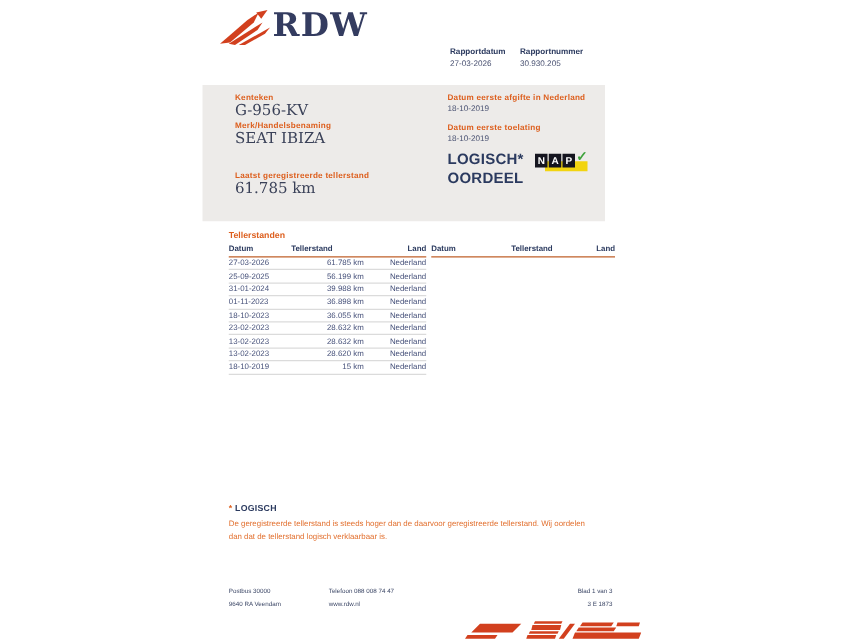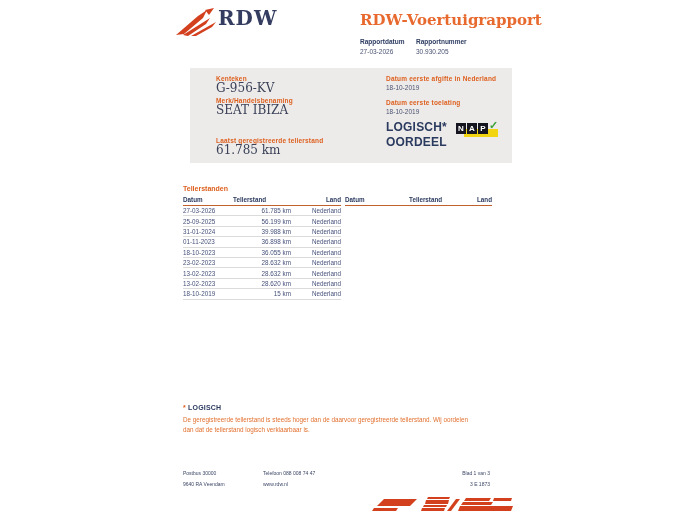--- a/index.html
+++ b/index.html
@@ -5,35 +5,35 @@
   * { margin:0; padding:0; box-sizing:border-box; }
   html,body { background:#ffffff; }
   .page {
     position:relative; width:685px; height:514px; background:#ffffff;
     font-family:"Liberation Sans", sans-serif; overflow:hidden;
   }
   
   .logo-flag { position:absolute; left:176px; top:8px; }
   .wordmark {
     position:absolute; left:218px; top:6px;
-    font-family:"DejaVu Serif", serif; font-weight:600; font-size:20px;
+    font-family:"DejaVu Serif", serif; font-weight:600; font-size:26px;
     color:#343C60; letter-spacing:1px;
   }
   .report-title {
     position:absolute; left:360px; top:11px;
     font-family:"DejaVu Serif", serif; font-weight:bold; font-size:15px;
     color:#E8692D;
   }
   .head-fields { position:absolute; left:360px; top:38px; display:flex; gap:14px; }
   .head-field .hf-label { display:block; font-size:6.5px; font-weight:bold; color:#2B3A5F; }
   .head-field .hf-value { display:block; font-size:6.5px; color:#4A5272; margin-top:3px; }
   .head-field:first-child { width:42px; }
 
   
-  .summary-box { position:absolute; left:162px; top:68px; width:322px; height:95px; background:#EDEBE9;margin-left:28px; }
+  .summary-box { position:absolute; left:162px; top:68px; width:322px; height:109px; background:#EDEBE9; }
   .lbl-orange { position:absolute; font-size:6.5px; font-weight:bold; color:#DD5F1E; letter-spacing:.2px; }
   .val-serif  { position:absolute; font-family:"DejaVu Serif", serif; font-size:12px; color:#3A4158; }
   .val-small  { position:absolute; font-size:6.5px; color:#4A5272; }
   .oordeel { position:absolute; left:196px; top:52px; font-size:12px; font-weight:bold; color:#2B3A5F; line-height:15px; letter-spacing:.2px; }
 
   
   .nap { position:absolute; left:266px; top:54px; width:44px; height:16px; }
   .nap-yellow { position:absolute; left:8px; top:7px; width:34px; height:8px; background:#F2D410; }
   .nap-sq { position:absolute; top:1px; width:10px; height:11px; background:#15151f; color:#ffffff;
             font-size:8px; font-weight:bold; text-align:center; line-height:11px; }
@@ -81,21 +81,20 @@
   <svg class="logo-flag" width="40" height="28" viewBox="0 0 40 28">
     <g fill="#D2401E">
       <polygon points="0,27 22,8 31,2 27,10 8,26"></polygon>
       <polygon points="29,2 38,0 33,7"></polygon>
       <polygon points="7,27 34,10 30,16 12,28"></polygon>
       <polygon points="15,28 40,14 36,19 20,28"></polygon>
     </g>
   </svg>
   <div class="wordmark">RDW</div>
 
-  <h1 class="report-title">RDW-Voertuigrapport</h1>
 
   <div class="head-fields">
     <div class="head-field">
       <span class="hf-label">Rapportdatum</span>
       <span class="hf-value">27-03-2026</span>
     </div>
     <div class="head-field">
       <span class="hf-label">Rapportnummer</span>
       <span class="hf-value">30.930.205</span>
     </div>

